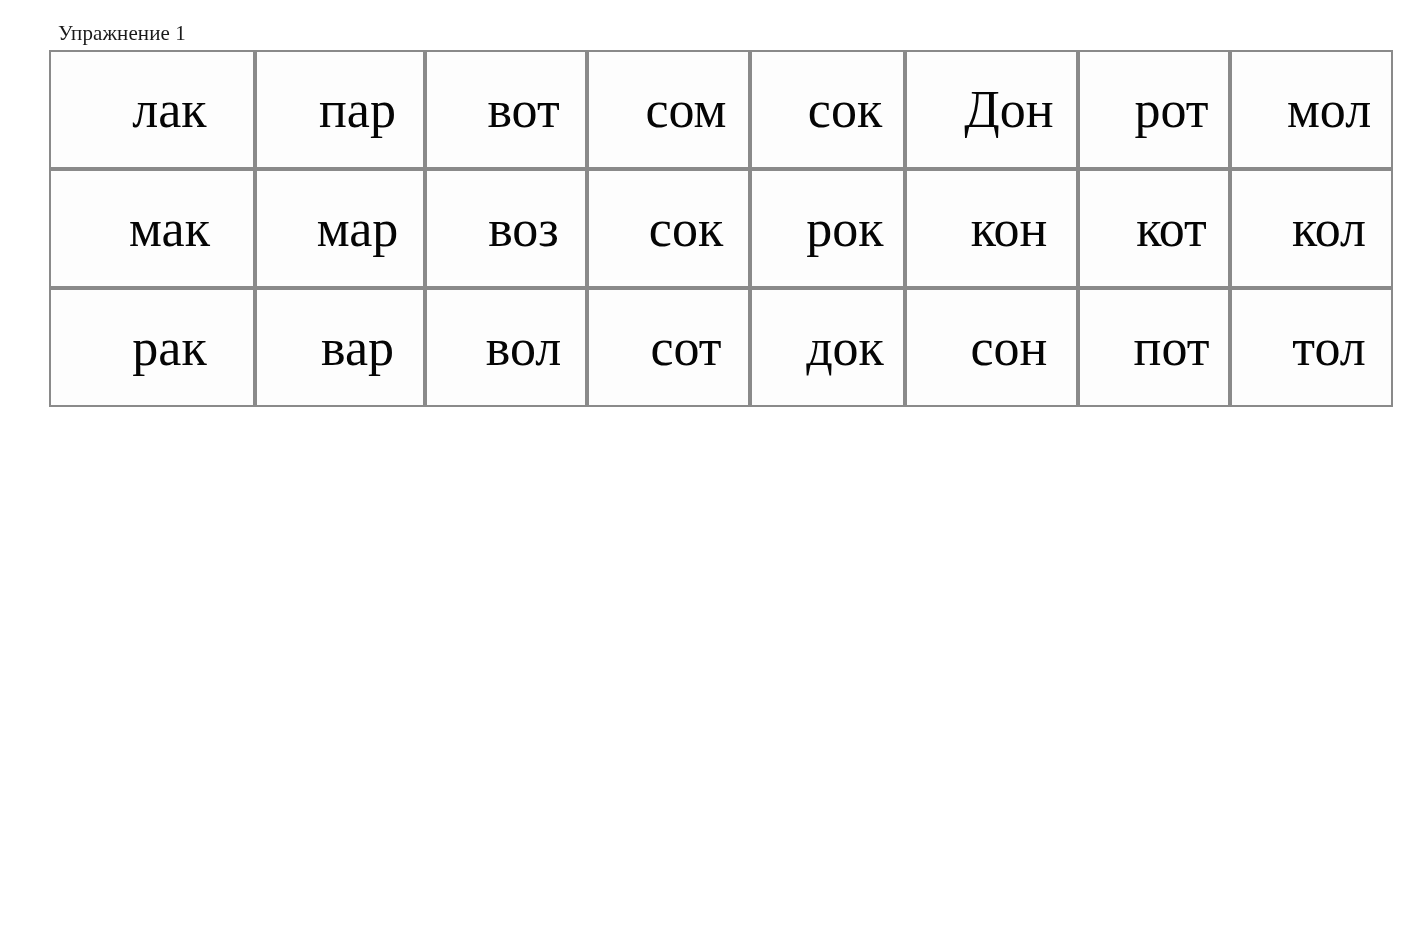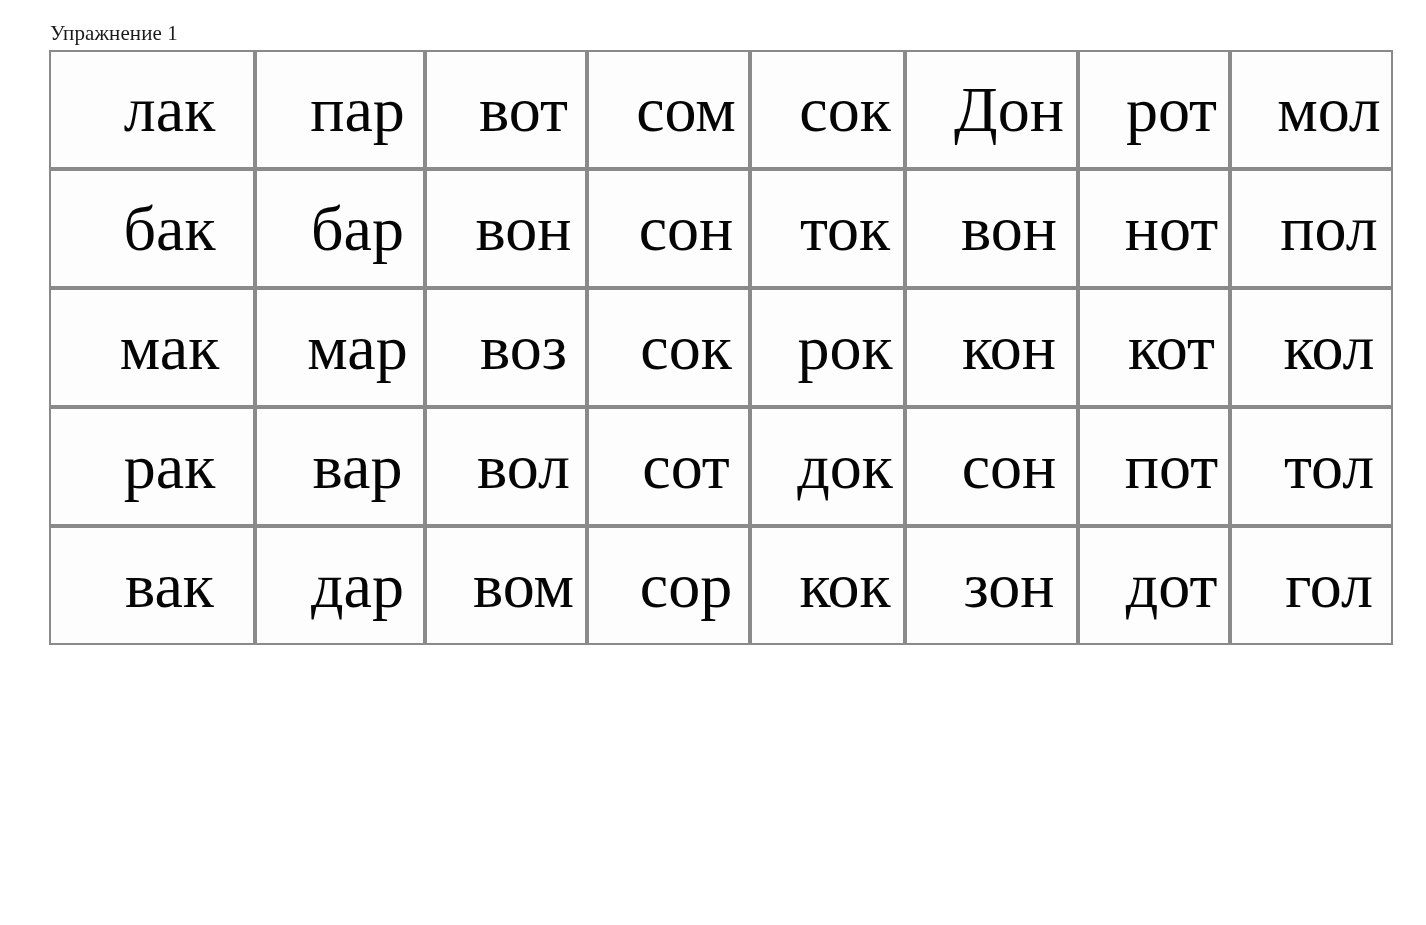--- a/index.html
+++ b/index.html
@@ -18,21 +18,21 @@
   }
   .page {
     position: absolute;
     left: 0;
     top: 0;
     width: 1426px;
     height: 925px;
   }
   .worksheet-title {
     position: absolute;
-    left: 50px;
+    left: 58px;
     top: 21px;
     font-family: "Liberation Serif", "DejaVu Serif", serif;
     font-size: 21px;
     line-height: 24px;
     color: #1a1a1a;
     white-space: nowrap;
     letter-spacing: 0.1px;
   }
   .word-grid {
     position: absolute;
@@ -49,21 +49,21 @@
     background: #fdfdfd;
     text-align: center;
     vertical-align: middle;
     height: 115px;
     padding: 0;
     overflow: hidden;
   }
   .cell-word {
     display: block;
     font-family: "Liberation Serif", "DejaVu Serif", serif;
-    font-size: 64px;
+    font-size: 52px;
     line-height: 66px;
     font-weight: 400;
     color: #050505;
     white-space: nowrap;
     letter-spacing: 0px;
     margin-left: 35px;
   }
   .cell-empty .cell-word { visibility: hidden; }
   
   col.c0 { width: 206px; }
@@ -115,46 +115,20 @@
             <span class="cell-word">Дон</span>
           </td>
         <td>
             <span class="cell-word">рот</span>
           </td>
         <td>
             <span class="cell-word">мол</span>
           </td>
       </tr>
 
-      <tr>
-        <td>
-            <span class="cell-word">бак</span>
-          </td>
-        <td>
-            <span class="cell-word">бар</span>
-          </td>
-        <td>
-            <span class="cell-word">вон</span>
-          </td>
-        <td>
-            <span class="cell-word">сон</span>
-          </td>
-        <td>
-            <span class="cell-word">ток</span>
-          </td>
-        <td>
-            <span class="cell-word">вон</span>
-          </td>
-        <td>
-            <span class="cell-word">нот</span>
-          </td>
-        <td>
-            <span class="cell-word">пол</span>
-          </td>
-      </tr>
 
       <tr>
         <td>
             <span class="cell-word">мак</span>
           </td>
         <td>
             <span class="cell-word">мар</span>
           </td>
         <td>
             <span class="cell-word">воз</span>
@@ -196,45 +170,19 @@
             <span class="cell-word">сон</span>
           </td>
         <td>
             <span class="cell-word">пот</span>
           </td>
         <td>
             <span class="cell-word">тол</span>
           </td>
       </tr>
 
-      <tr>
-        <td>
-            <span class="cell-word">вак</span>
-          </td>
-        <td>
-            <span class="cell-word">дар</span>
-          </td>
-        <td>
-            <span class="cell-word">вом</span>
-          </td>
-        <td>
-            <span class="cell-word">сор</span>
-          </td>
-        <td>
-            <span class="cell-word">кок</span>
-          </td>
-        <td>
-            <span class="cell-word">зон</span>
-          </td>
-        <td>
-            <span class="cell-word">дот</span>
-          </td>
-        <td>
-            <span class="cell-word">гол</span>
-          </td>
-      </tr>
 
 
 
     </tbody>
   </table>
 
 </div>
 
 </body></html>

